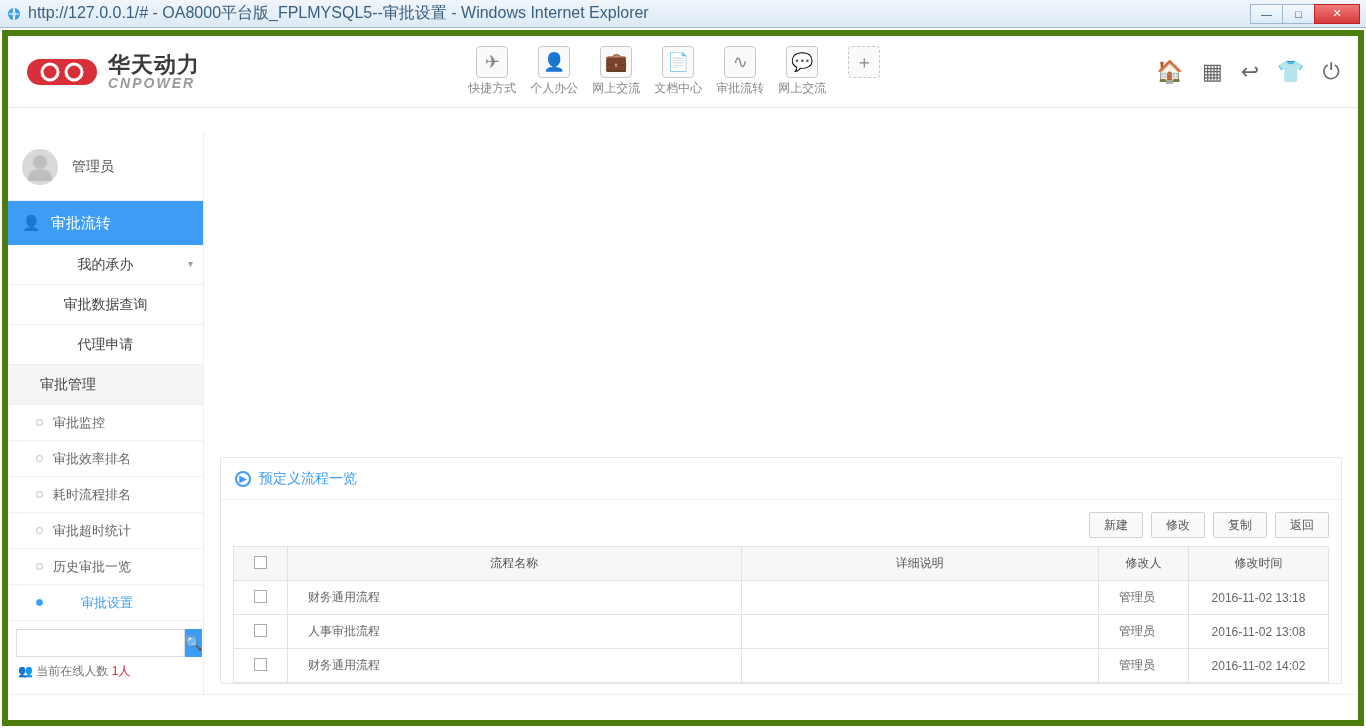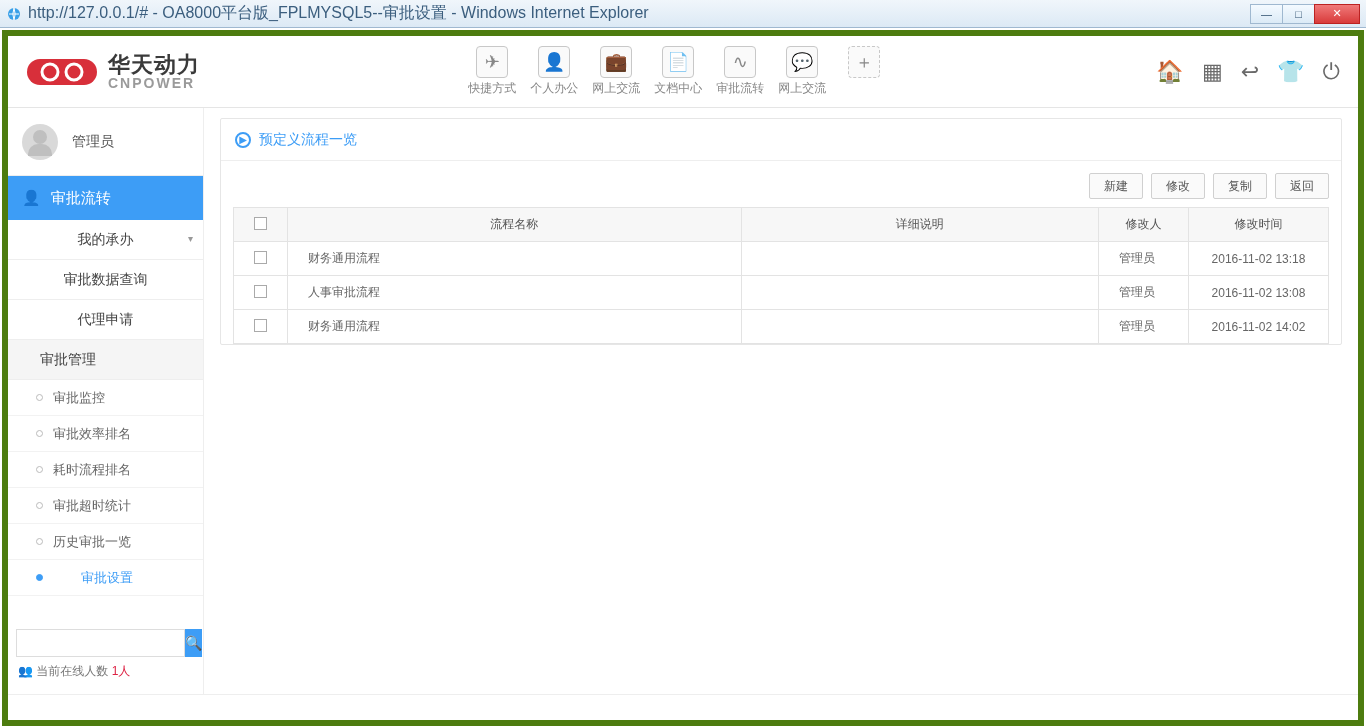--- a/index.html
+++ b/index.html
@@ -14,31 +14,31 @@
 .win-btn.close { background: linear-gradient(#f07a7a,#d83b3b); border-color:#b22; color:#fff; width:46px;}
 .win-btn:not(:last-child){ border-right:none;}
 
 .app { position: absolute; top:28px; left:0; right:0; bottom:0; border: 6px solid #4d7c0f; background:#fff; margin:2px; }
 
 
 .topbar { height: 72px; border-bottom: 1px solid #e5e5e5; display:flex; align-items:center; padding: 0 18px; }
 .logo-block { display:flex; align-items:center; gap:10px; }
 .logo-text { line-height:1.05; }
 .logo-cn { font-size: 22px; font-weight: 700; color: #3a3a3a; letter-spacing:1px;}
-.logo-en { font-size: 14px; font-weight: 700; color: #9a9a9a; letter-spacing:2px;}
+.logo-en { font-size: 14px; font-weight: 700; color: #9a9a9a; letter-spacing:2px;font-style:italic;}
 .topnav { flex:1; display:flex; justify-content:center; gap: 8px; }
 .topnav-item { width: 54px; text-align:center; color:#7a7a7a; cursor:pointer; }
 .topnav-item .ic { width:32px; height:32px; margin:0 auto 2px; border:1px solid #c8c8c8; border-radius:4px; display:flex; align-items:center; justify-content:center; color:#888; font-size:18px; background:#fafafa;}
 .topnav-item .lbl { font-size:12px; color:#888;}
 .topnav-add .ic { border-style:dashed; }
 .header-icons { display:flex; gap:18px; color:#6a6a6a; font-size:22px;}
 .header-icons span { cursor:pointer;}
 
 
-.body { position:absolute; top:72px; left:0; right:0; bottom:26px; display:flex; }
+.body { position:absolute; top:72px; left:0; right:0; bottom:26px; display:flex;align-items:flex-end; }
 .sidebar { width: 196px; border-right:1px solid #eee; display:flex; flex-direction:column;}
 .userbox { height:68px; display:flex; align-items:center; gap:14px; padding: 0 14px; border-bottom:1px solid #eee;}
 .avatar { width:36px; height:36px; border-radius:50%; background:#d9d9d9; position:relative;}
 .avatar::before{content:""; position:absolute; top:6px; left:11px; width:14px; height:14px; border-radius:50%; background:#bfbfbf;}
 .avatar::after{content:""; position:absolute; bottom:4px; left:6px; width:24px; height:12px; border-radius:10px 10px 0 0; background:#bfbfbf;}
 .userbox .name { font-size:14px; color:#555;}
 
 .nav-section { background:#3d9df6; color:#fff; height:44px; display:flex; align-items:center; gap:10px; padding:0 14px; font-size:15px;}
 .nav-list { }
 .nav-item { height:40px; display:flex; align-items:center; justify-content:center; border-bottom:1px solid #eee; font-size:14px; color:#444; cursor:pointer; position:relative;}

